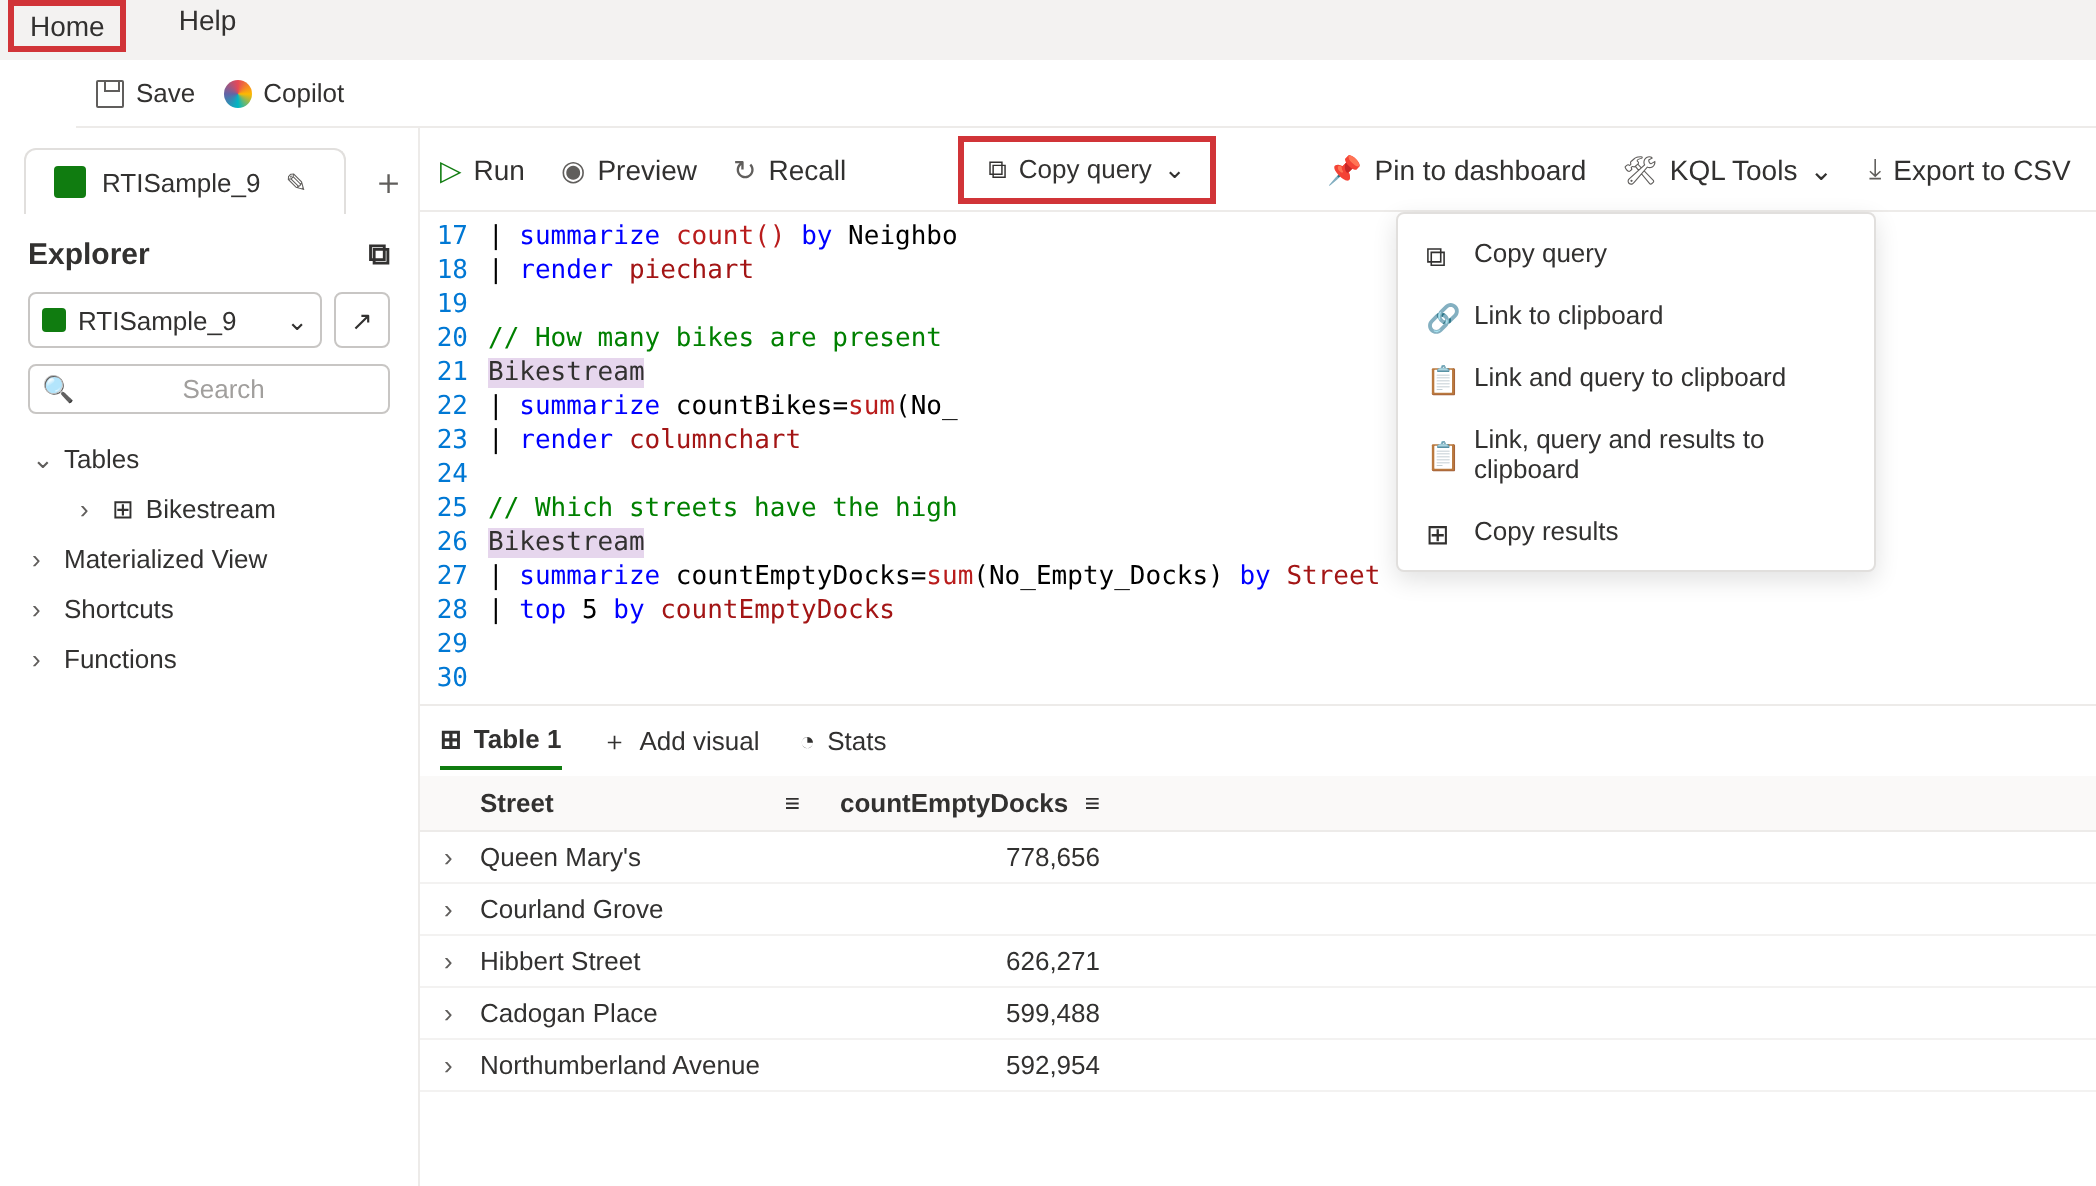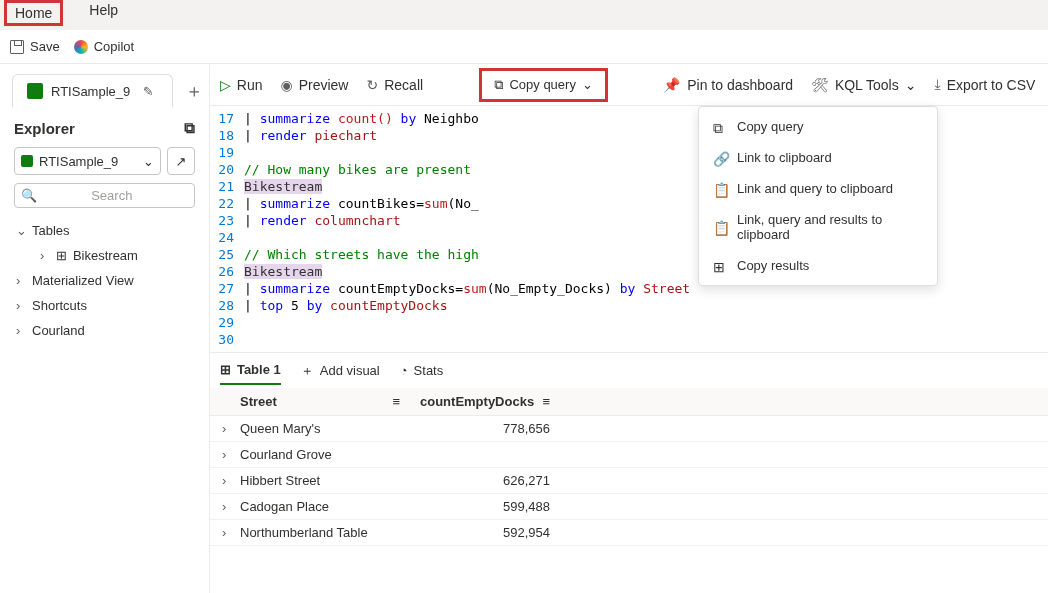--- a/index.html
+++ b/index.html
@@ -1,20 +1,20 @@
 <!DOCTYPE html>
 <html><head>
 <meta charset="utf-8">
 <style>
 * { box-sizing: border-box; margin: 0; padding: 0; }
 body { font-family: "Segoe UI", Arial, sans-serif; font-size: 13px; color: #323130; background: #fff; width: 1048px; height: 593px; overflow: hidden; }
 .topbar { background: #f3f2f1; height: 30px; display: flex; align-items: flex-start; padding: 0 4px; }
 .topbar .home-red { border: 3px solid #d13438; padding: 2px 8px; font-size: 14px; }
 .topbar .menu { padding: 2px 26px; font-size: 14px; cursor: pointer; }
-.toolbar1 { height: 34px; display: flex; align-items: center; padding: 0 10px; border-bottom: 1px solid #edebe9; background: #fff; gap: 14px; }
+.toolbar1 { height: 34px; display: flex; align-items: center; padding: 0 10px; border-bottom: 1px solid #edebe9; background: #fff; gap: 14px; margin-left: 38px; }
 .toolbar1 .item { display: flex; align-items: center; gap: 6px; cursor: pointer; }
 .copilot-icon { width: 14px; height: 14px; border-radius: 50%; background: conic-gradient(#e74856,#ffb900,#00b7c3,#6264a7,#e74856); display: inline-block; }
 .save-icon { width: 14px; height: 14px; border: 1.3px solid #605e5c; border-radius: 1px; position: relative; }
 .save-icon::after { content: ""; position: absolute; top: 0; left: 3px; width: 6px; height: 4px; border: 1.3px solid #605e5c; border-top: none; }
 .main { display: flex; height: calc(100% - 64px); }
 .sidebar { width: 210px; border-right: 1px solid #edebe9; padding-top: 10px; }
 .sidebar-tab { display: inline-flex; align-items: center; gap: 8px; padding: 6px 14px; background: #fff; border: 1px solid #e1dfdd; border-bottom: none; border-radius: 6px 6px 0 0; margin-left: 12px; }
 .db-icon { width: 16px; height: 16px; background: #107c10; border-radius: 2px; display: inline-block; }
 .pencil-icon { width: 20px; height: 20px; border-radius: 50%; display: inline-flex; align-items: center; justify-content: center; color: #605e5c; }
 .sidebar-inner { padding: 12px 14px; }
@@ -121,21 +121,21 @@
       <div class="tree-item">
         <span class="chev">›</span>
         <span>Materialized View</span>
       </div>
       <div class="tree-item">
         <span class="chev">›</span>
         <span>Shortcuts</span>
       </div>
       <div class="tree-item">
         <span class="chev">›</span>
-        <span>Courland</span>
+        <span>Functions</span>
       </div>
     </div>
   </div>
 
   <div class="content">
     <div class="query-toolbar">
       <div class="tbtn">
           <span class="ico" style="color:#107c10;">▷</span>
           <span>Run</span>
         </div>
@@ -244,20 +244,20 @@
           <div class="trow">
             <div class="c1">
               <span class="rchev">›</span>
               <span>Cadogan Place</span>
             </div>
             <div class="c2">599,488</div>
           </div>
           <div class="trow">
             <div class="c1">
               <span class="rchev">›</span>
-              <span>Northumberland Table</span>
+              <span>Northumberland Avenue</span>
             </div>
             <div class="c2">592,954</div>
           </div>
         </div>
     </div>
   </div>
 </div>
 
 </body></html>

